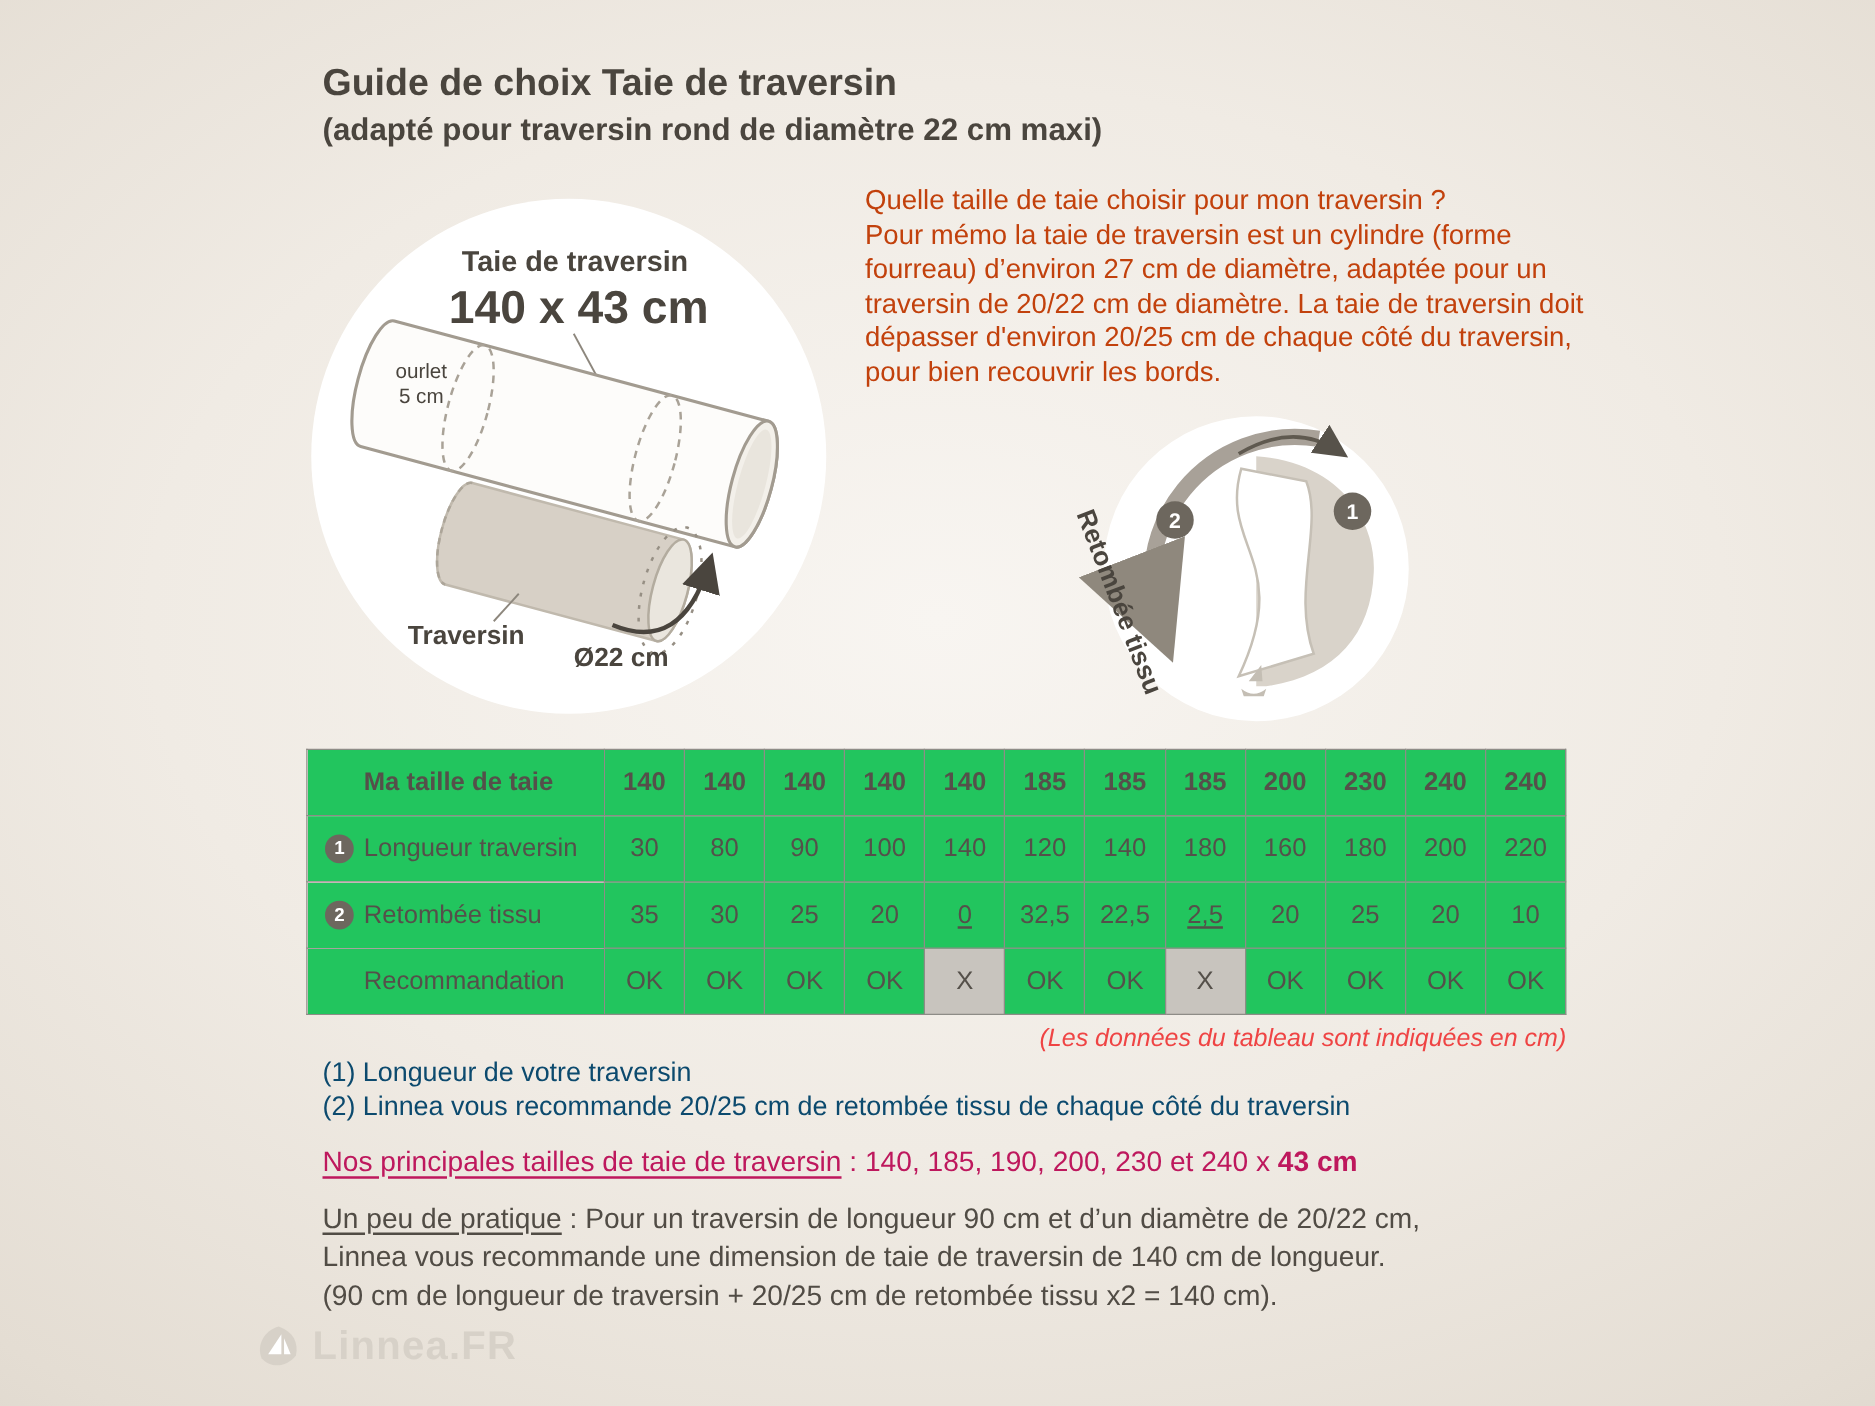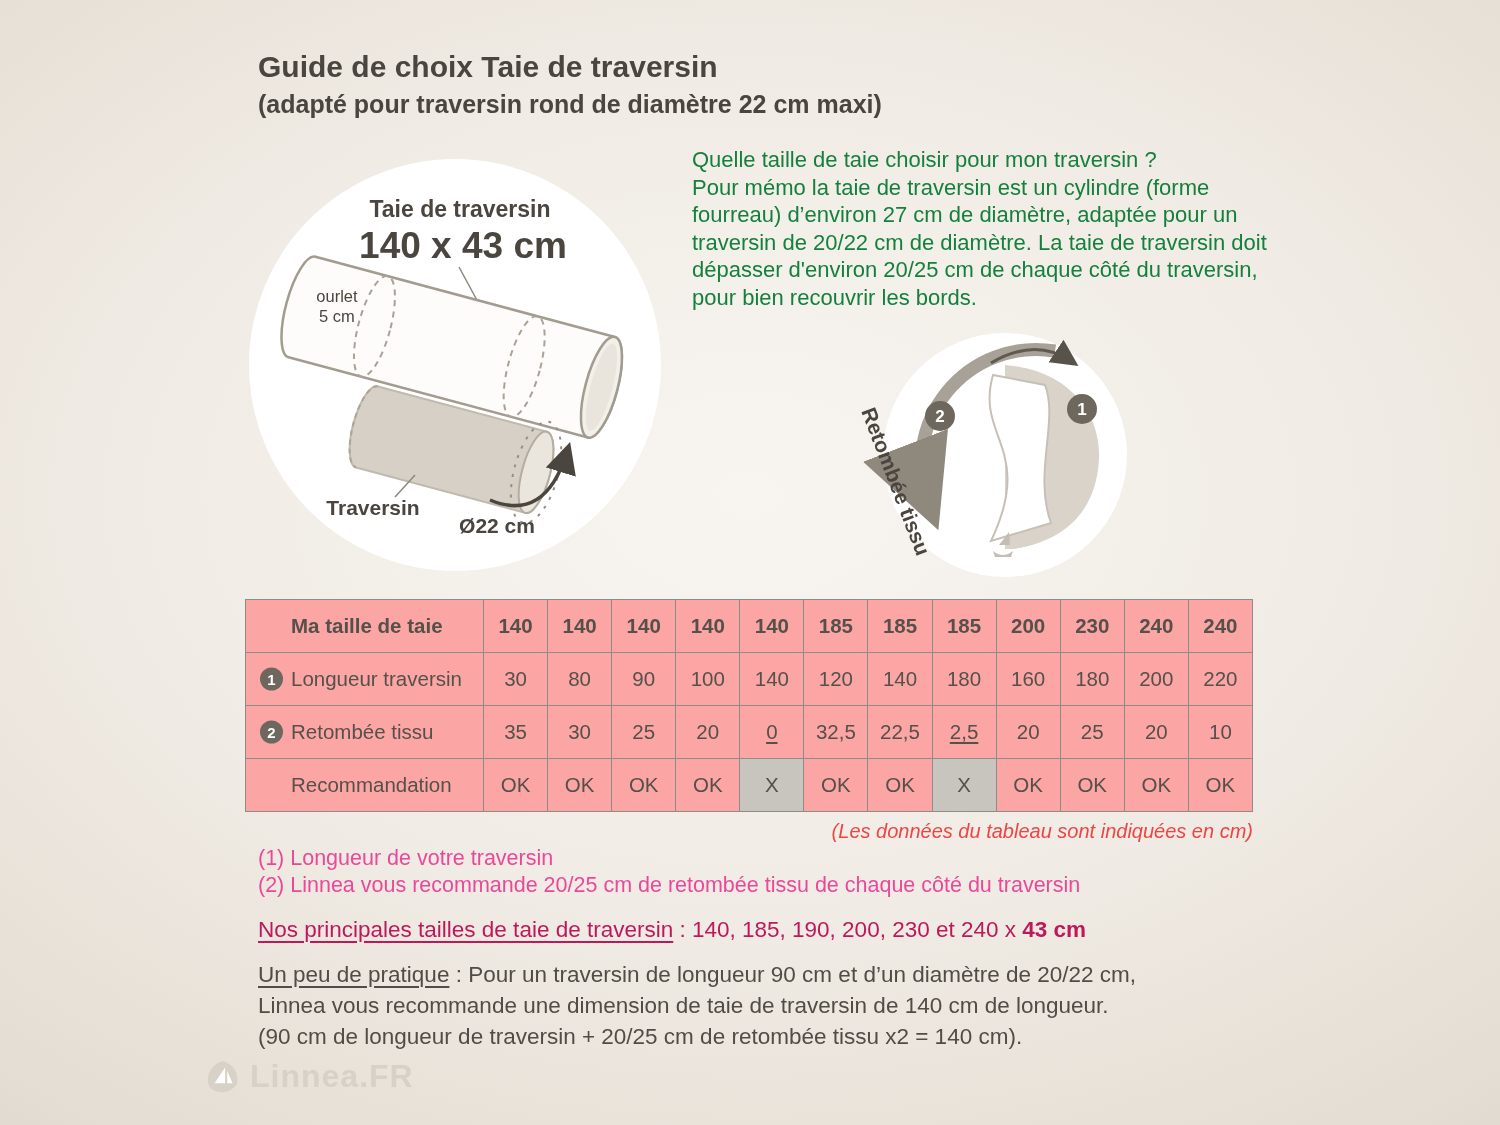--- a/index.html
+++ b/index.html
@@ -11,41 +11,41 @@
     overflow:hidden;
   }
   .page { position:relative; width:1340px; height:1125px; }
 
   .title    { position:absolute; left:258px; top:50px;  font-size:30px; font-weight:bold; color:#4a453e; }
   .subtitle { position:absolute; left:258px; top:90px;  font-size:25px; font-weight:bold; color:#4a453e; }
 
   .circle1 { position:absolute; left:245px; top:155px; width:420px; height:420px; }
   .circle2 { position:absolute; left:843px; top:323px; width:300px; height:265px; }
 
-  .intro { position:absolute; left:692px; top:146px; width:592px; font-size:22px; line-height:27.5px; color:#15803d; }
+  .intro { position:absolute; left:692px; top:146px; width:592px; font-size:22px; line-height:27.5px; color:#c2410c; }
   .intro .q { margin-bottom:0; }
 
   .table-wrap { position:absolute; left:245px; top:599px; width:1008px; }
   .size-table { border-collapse:collapse; width:1008px; table-layout:fixed; font-size:20.5px; color:#55504a; }
   .size-table th, .size-table td {
-    border:1px solid #8e8c87; background:#fca5a5; text-align:center; height:53px; font-weight:normal;
+    border:1px solid #8e8c87; background:#22c55e; text-align:center; height:53px; font-weight:normal;
   }
   .size-table th { font-weight:bold; }
   .size-table .label-col { width:238px; text-align:left; padding-left:45px; position:relative; }
   .size-table td.x-cell { background:#c8c4be; }
   .size-table .u { text-decoration:underline; text-underline-offset:3px; }
   .badge {
     position:absolute; left:14px; top:50%; transform:translateY(-50%);
     width:23px; height:23px; border-radius:50%; background:#6d675e; color:#fff;
     font-size:15px; font-weight:bold; display:flex; align-items:center; justify-content:center;
   }
 
   .table-note { position:absolute; left:245px; top:820px; width:1008px; text-align:right; font-style:italic; font-size:20px; color:#ef4444; }
 
-  .footnotes { position:absolute; left:258px; top:845px; font-size:21.5px; line-height:27px; color:#ec4899; }
+  .footnotes { position:absolute; left:258px; top:845px; font-size:21.5px; line-height:27px; color:#0c4a6e; }
 
   .sizes-line { position:absolute; left:258px; top:917px; font-size:22.5px; color:#be185d; }
   .practice   { position:absolute; left:258px; top:959px; width:1080px; font-size:22.5px; line-height:31px; color:#514c45; }
   .u-lead { text-decoration:underline; text-underline-offset:4px; }
   .bold { font-weight:bold; }
 
   .logo { position:absolute; left:205px; top:1058px; display:flex; align-items:center; gap:9px;
           color:#d7d1c8; font-size:32px; font-weight:bold; letter-spacing:1px; }
 
   svg { font-family:"Liberation Sans", sans-serif; }

